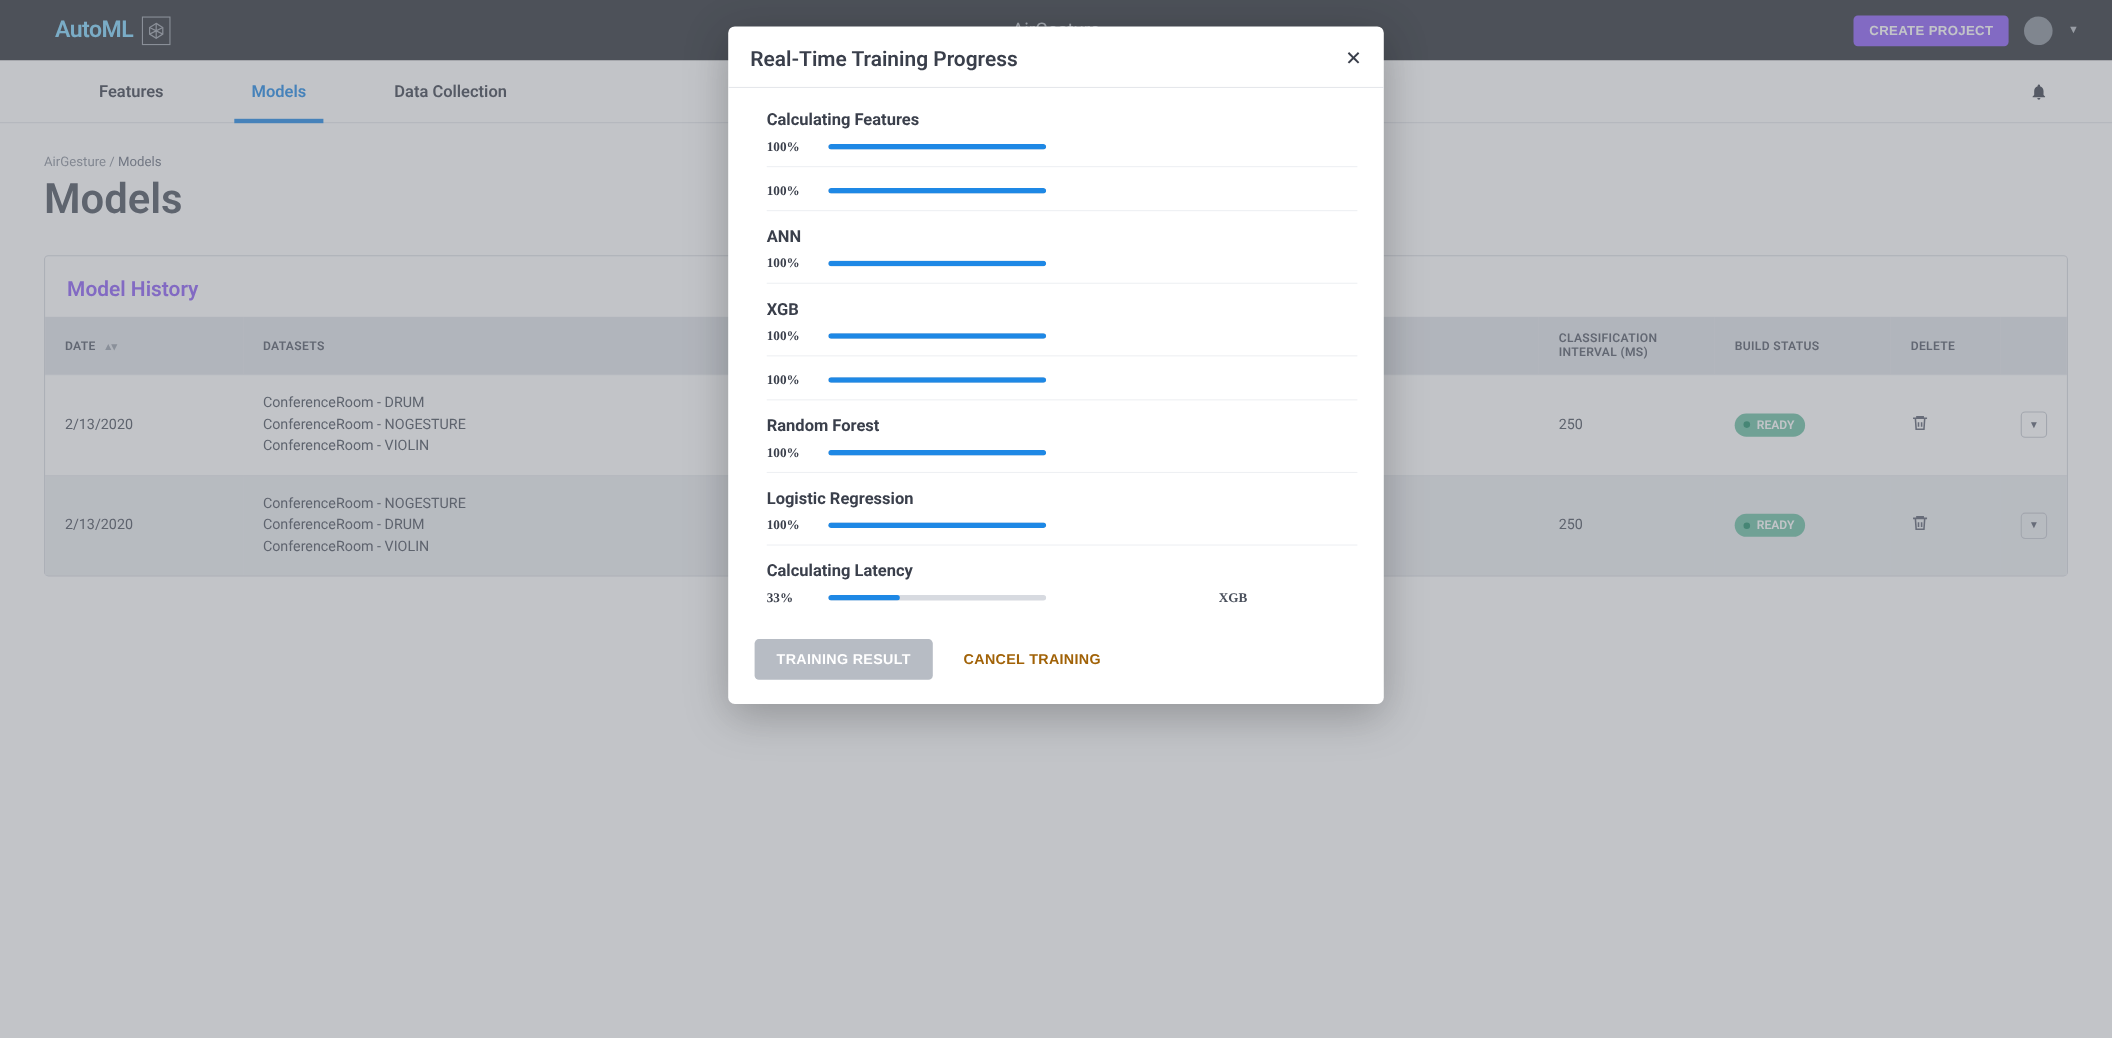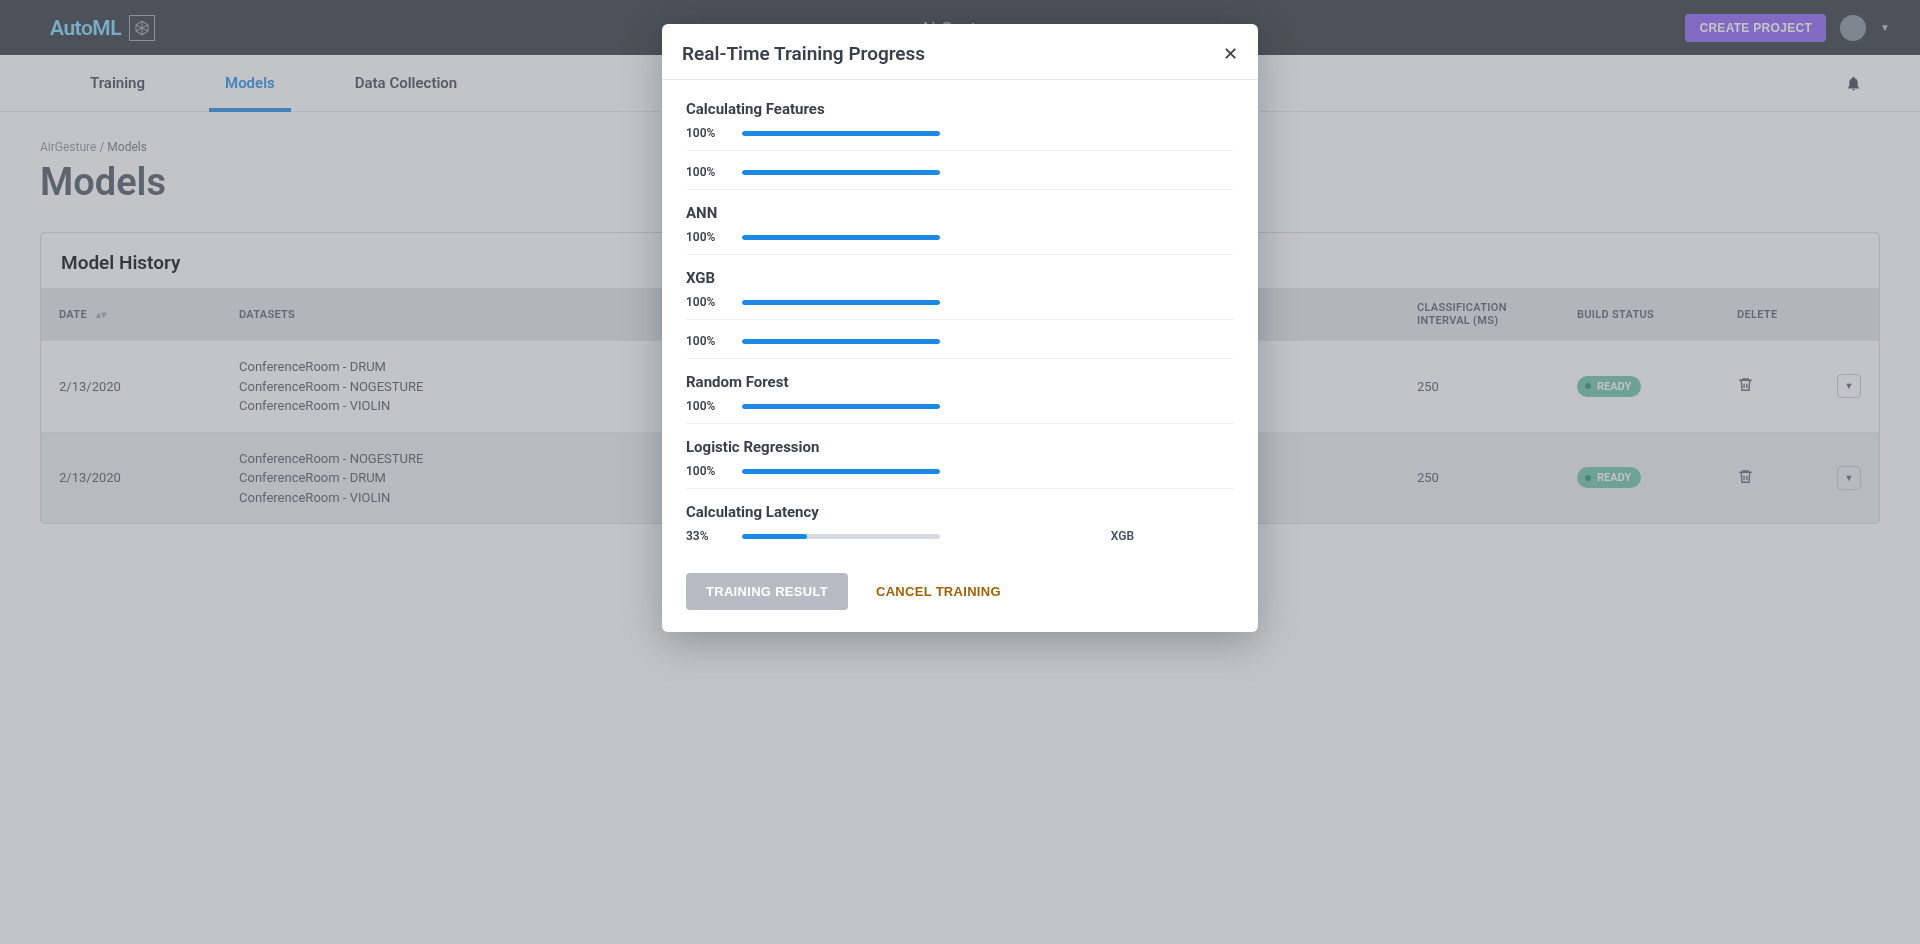--- a/index.html
+++ b/index.html
@@ -127,21 +127,21 @@
     
     .card {
       border: 1px solid #d7dae0;
       border-radius: 4px;
       background: #fff;
     }
     .card-header {
       padding: 18px 20px 14px;
       font-size: 19px;
       font-weight: 600;
-      color: #000000;
+      color: #8b5cf6;
     }
     table { width: 100%; border-collapse: collapse; }
     thead tr { background: #e1e4e9; }
     th {
       text-align: left;
       padding: 13px 18px;
       font-size: 11px;
       font-weight: 600;
       color: #515764;
       letter-spacing: 0.3px;
@@ -227,32 +227,34 @@
       color: #3a3f4b;
       cursor: pointer;
       line-height: 1;
     }
     .modal-body {
       padding: 6px 24px 0;
     }
     .progress-item {
       padding: 14px 0 10px;
       border-bottom: 1px solid #eef0f3;
+      margin-left: 11px;
     }
     .progress-item:last-child { border-bottom: none; }
     .progress-label {
       font-size: 15px;
       font-weight: 700;
       color: #3a3f4b;
       margin-bottom: 8px;
     }
     .progress-row {
       display: flex;
       align-items: center;
       gap: 22px;
+      font-family: Liberation Serif, serif;
     }
     .progress-pct {
       font-size: 12px;
       font-weight: 600;
       color: #3a3f4b;
       min-width: 34px;
     }
     .progress-bar {
       width: 198px;
       height: 5px;
@@ -315,21 +317,21 @@
   <div class="topbar-center">AirGesture</div>
   <div class="topbar-right">
     <button class="btn-create">CREATE PROJECT</button>
     <div class="avatar"></div>
     <span class="chevron-down">▼</span>
   </div>
 </div>
 
 <div class="nav">
   <div class="nav-tab">
-    <span>Training</span>
+    <span>Features</span>
   </div>
   <div class="nav-tab active">
     <span>Models</span>
   </div>
   <div class="nav-tab">
     <span>Data Collection</span>
   </div>
   <div class="nav-bell">
     <svg width="17" height="17" viewBox="0 0 24 24" fill="currentColor">
         <path d="M12 22a2 2 0 0 0 2-2h-4a2 2 0 0 0 2 2zm6-6V11c0-3.07-1.64-5.64-4.5-6.32V4a1.5 1.5 0 0 0-3 0v.68C7.63 5.36 6 7.92 6 11v5l-2 2v1h16v-1l-2-2z"></path>

